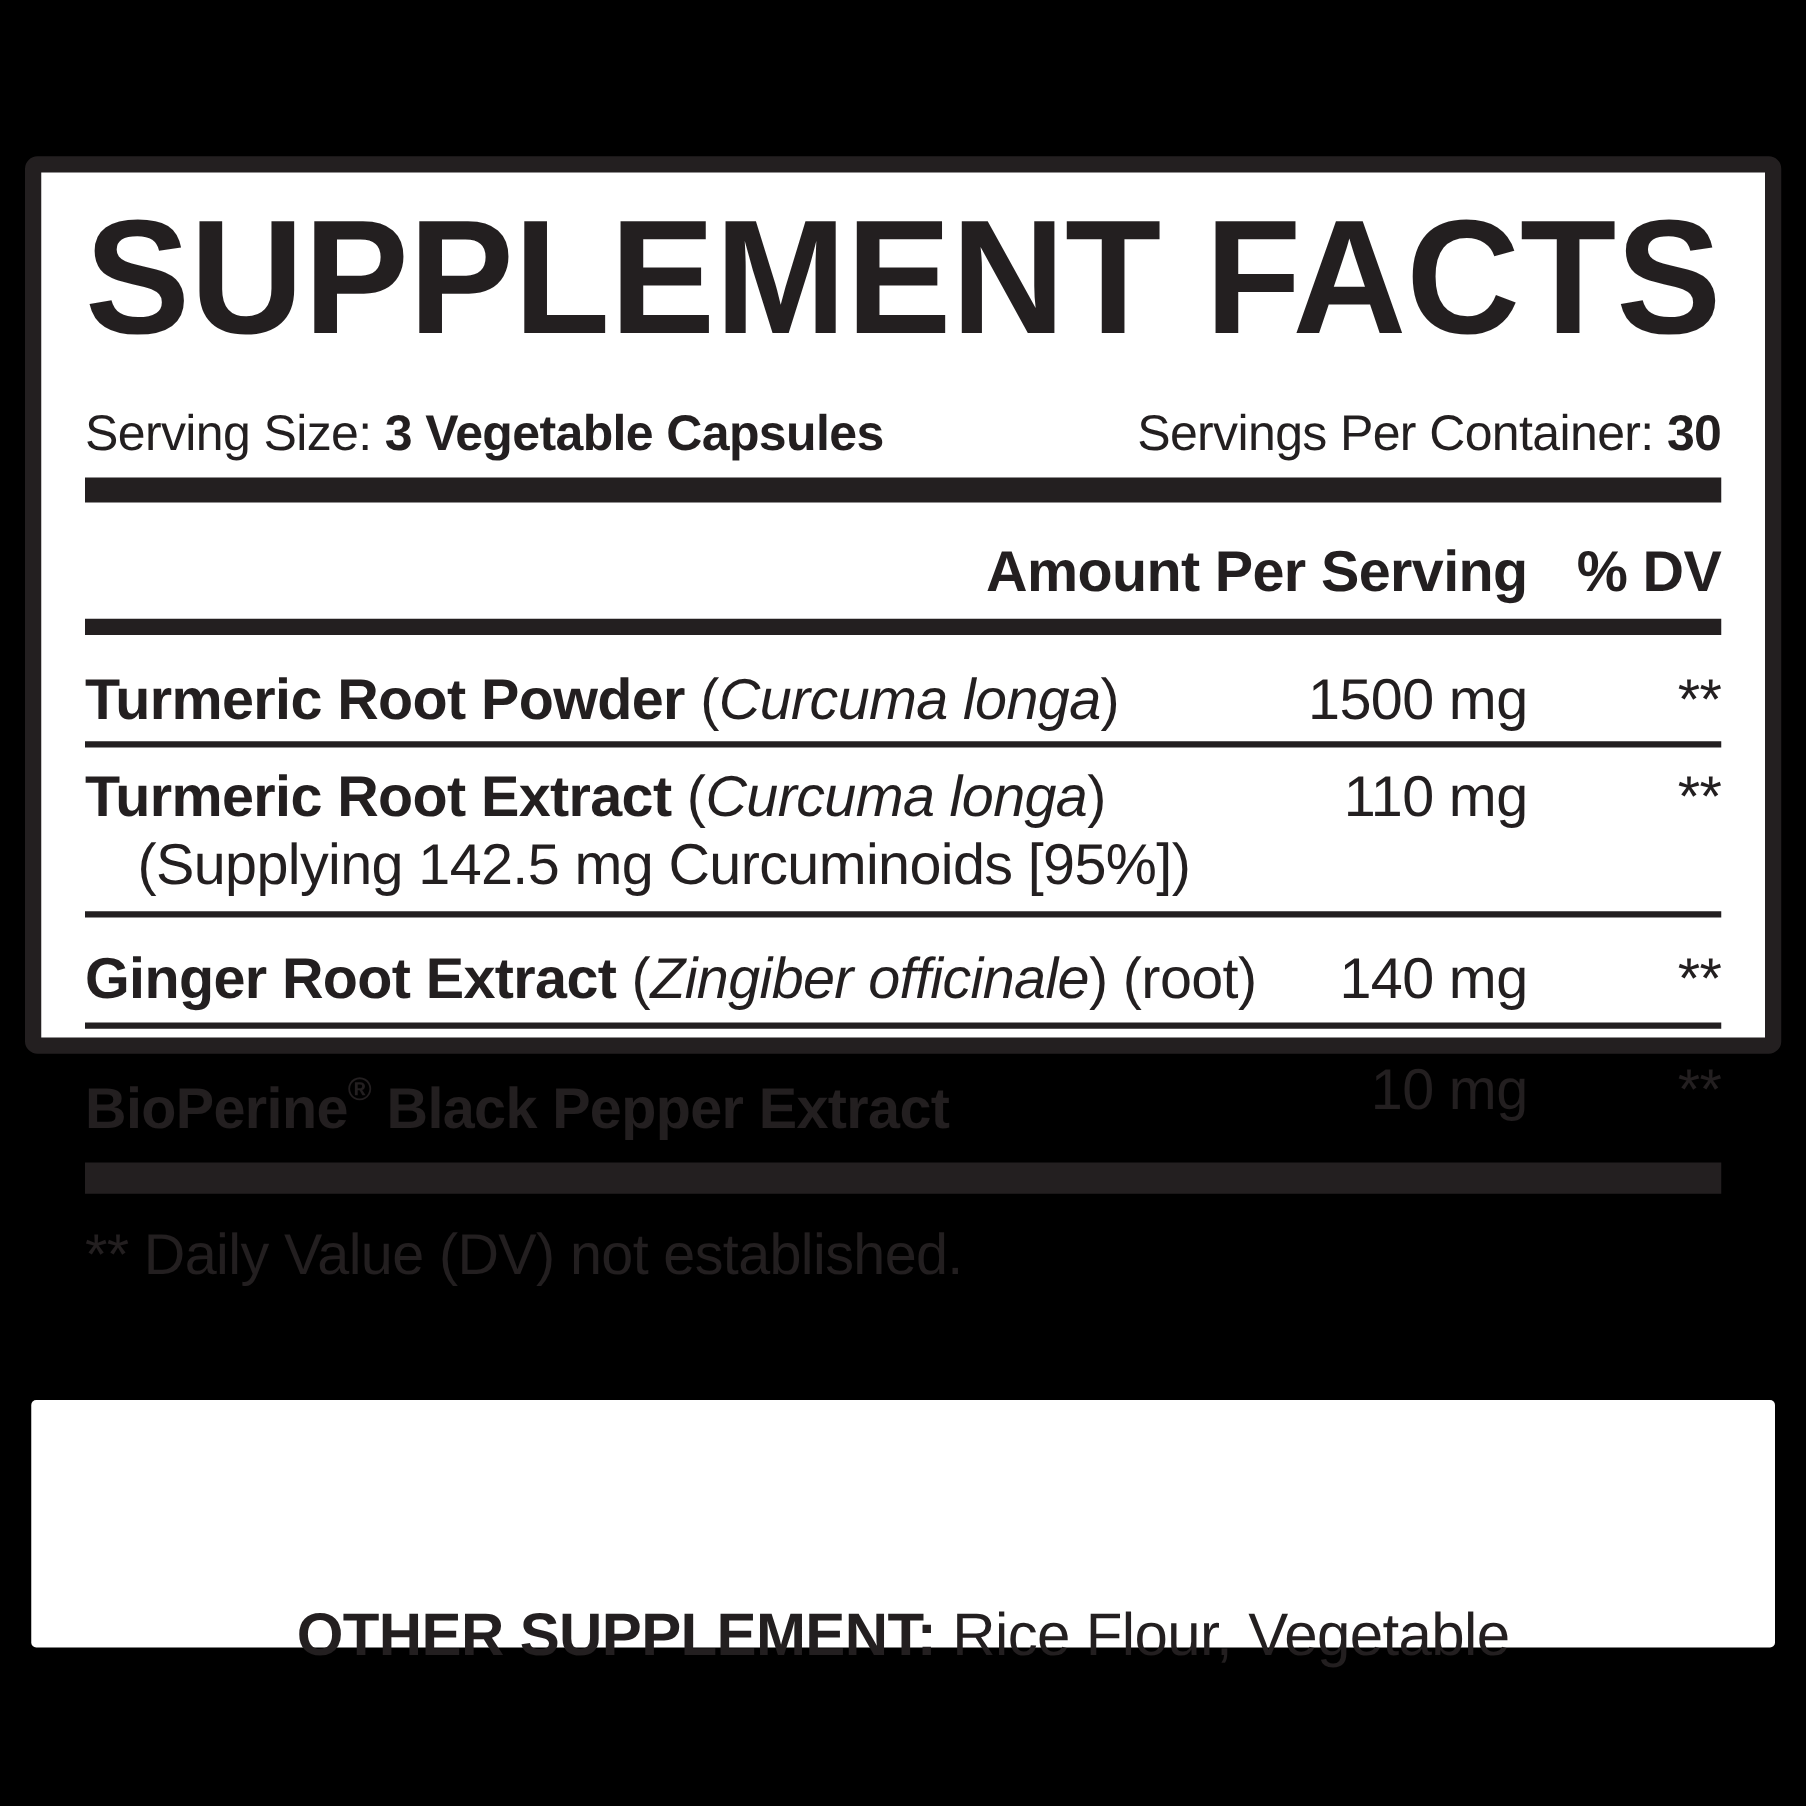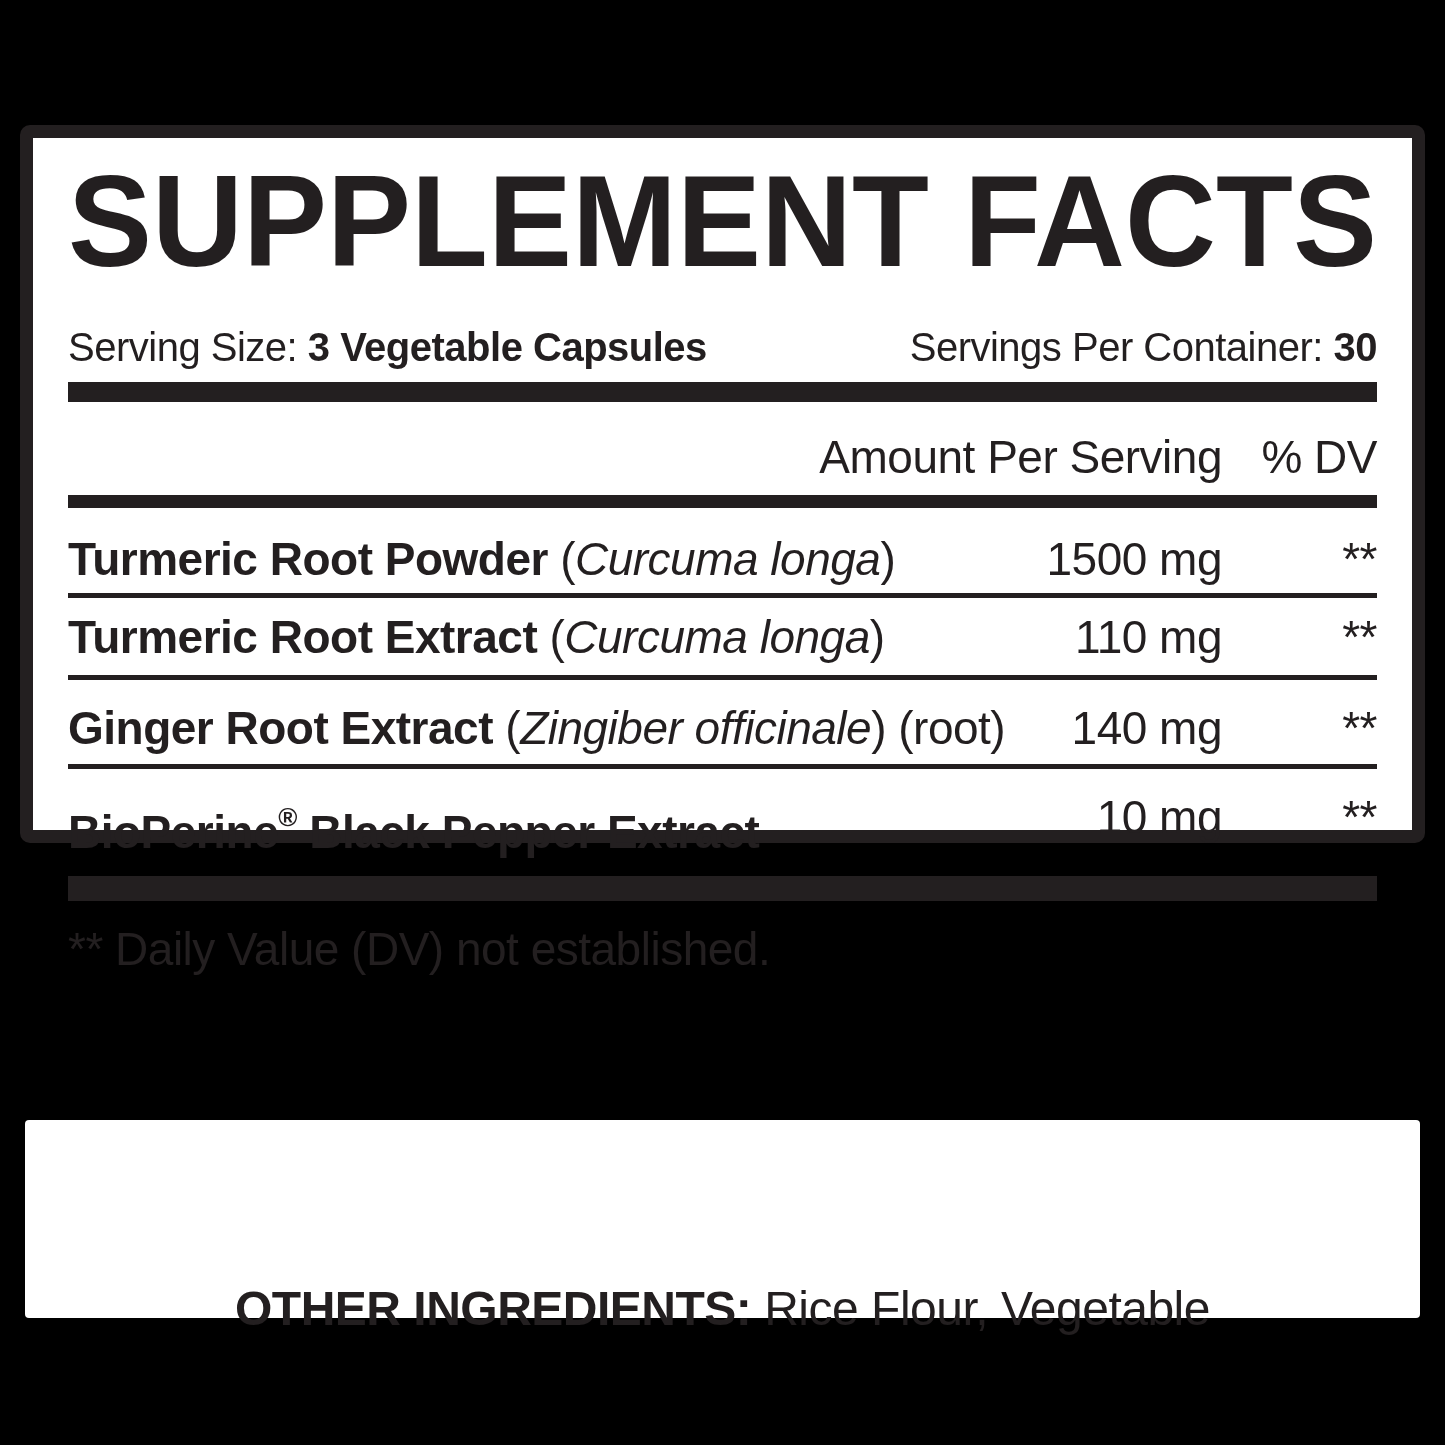--- a/index.html
+++ b/index.html
@@ -50,21 +50,21 @@
   .italic { font-style: italic; }
   .bar {
     background: #231f20;
   }
   .bar-top    { height: 20px; margin-top: 8px; }
   .bar-mid    { height: 13px; margin-top: 11px; }
   .bar-bottom { height: 25px; margin-top: 17px; }
   .col-header {
     display: flex;
     justify-content: flex-end;
-    font-weight: normal;
+    font-weight: bold;
     font-size: 46px;
     line-height: 54px;
     letter-spacing: -0.5px;
     margin-top: 28px;
   }
   .col-dv-header {
     width: 155px;
     text-align: right;
   }
   .ingredient-rows {
@@ -155,34 +155,35 @@
   <div class="bar bar-mid"></div>
 
   <ul class="ingredient-rows">
 
     <li class="row row-1">
       <div class="line"><span class="bold">Turmeric Root Powder</span><span> (</span><span class="italic">Curcuma longa</span><span>)</span><span class="cell-amount">1500 mg</span><span class="cell-dv">**</span></div>
     </li>
 
     <li class="row row-2">
       <div class="line"><span class="bold">Turmeric Root Extract</span><span> (</span><span class="italic">Curcuma longa</span><span>)</span><span class="cell-amount">110 mg</span><span class="cell-dv">**</span></div>
+      <div class="subline">(Supplying 142.5 mg Curcuminoids [95%])</div>
     </li>
 
     <li class="row row-3">
       <div class="line"><span class="bold">Ginger Root Extract</span><span> (</span><span class="italic">Zingiber officinale</span><span>)</span><span> (root)</span><span class="cell-amount">140 mg</span><span class="cell-dv">**</span></div>
     </li>
 
     <li class="row row-4">
       <div class="line"><span class="bold">BioPerine</span><span class="reg-mark">®</span><span class="bold"> Black Pepper Extract</span><span class="cell-amount">10 mg</span><span class="cell-dv">**</span></div>
     </li>
 
   </ul>
 
   <div class="bar bar-bottom"></div>
 
   <div class="footnote">** Daily Value (DV) not established.</div>
 
 </div>
 
 <div class="other-panel">
-  <div><span class="bold">OTHER INGREDIENTS:</span><span> Rice Flour, Vegetable</span></div>
+  <div><span class="bold">OTHER SUPPLEMENT:</span><span> Rice Flour, Vegetable</span></div>
   
 </div>
 
 </body></html>

